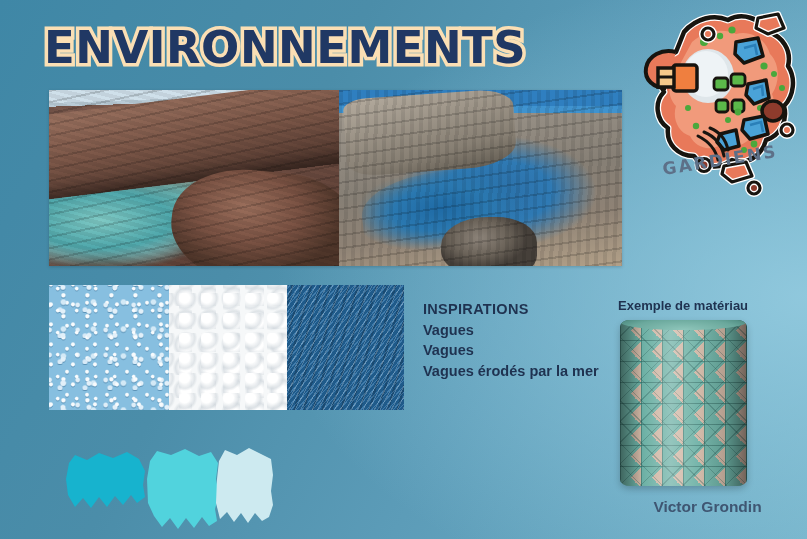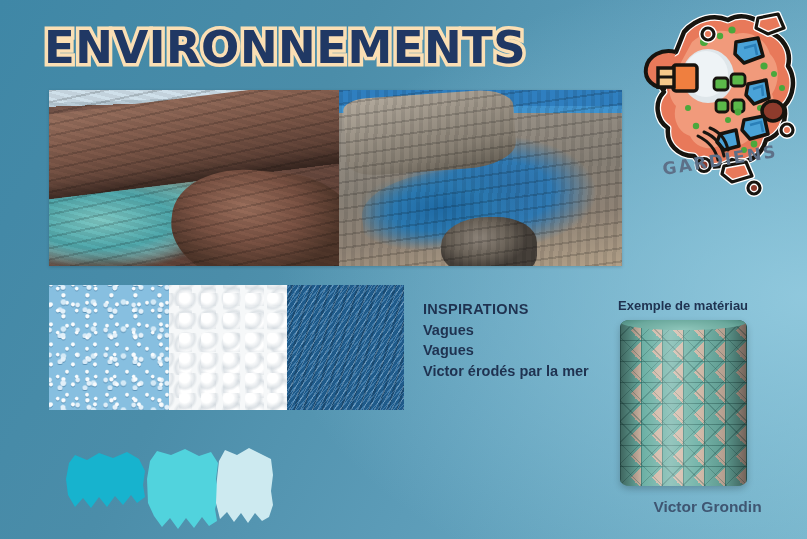--- a/index.html
+++ b/index.html
@@ -224,21 +224,21 @@
   <div class="swatches">
     <div class="sw sw1"></div>
     <div class="sw sw2"></div>
     <div class="sw sw3"></div>
   </div>
 
   <div class="inspirations">
     <div class="head">INSPIRATIONS</div>
     <div>Vagues</div>
     <div>Vagues</div>
-    <div>Victor érodés par la mer</div>
+    <div>Vagues érodés par la mer</div>
   </div>
 
   <div class="strokes">
     <div class="stroke st1">
       <svg viewBox="0 0 82 62" width="82" height="62" aria-hidden="true">
         <path class="c1" fill="#17b3ce" d="M4,12 L10,4 L22,9 L34,2 L48,7 L62,1 L74,8 L80,20 L78,34 L80,46
              L72,52 L66,44 L58,54 L50,45 L42,56 L34,46 L26,57 L18,47 L10,56 L3,44 L1,28 Z"></path>
       </svg>
     </div>
     <div class="stroke st2">

